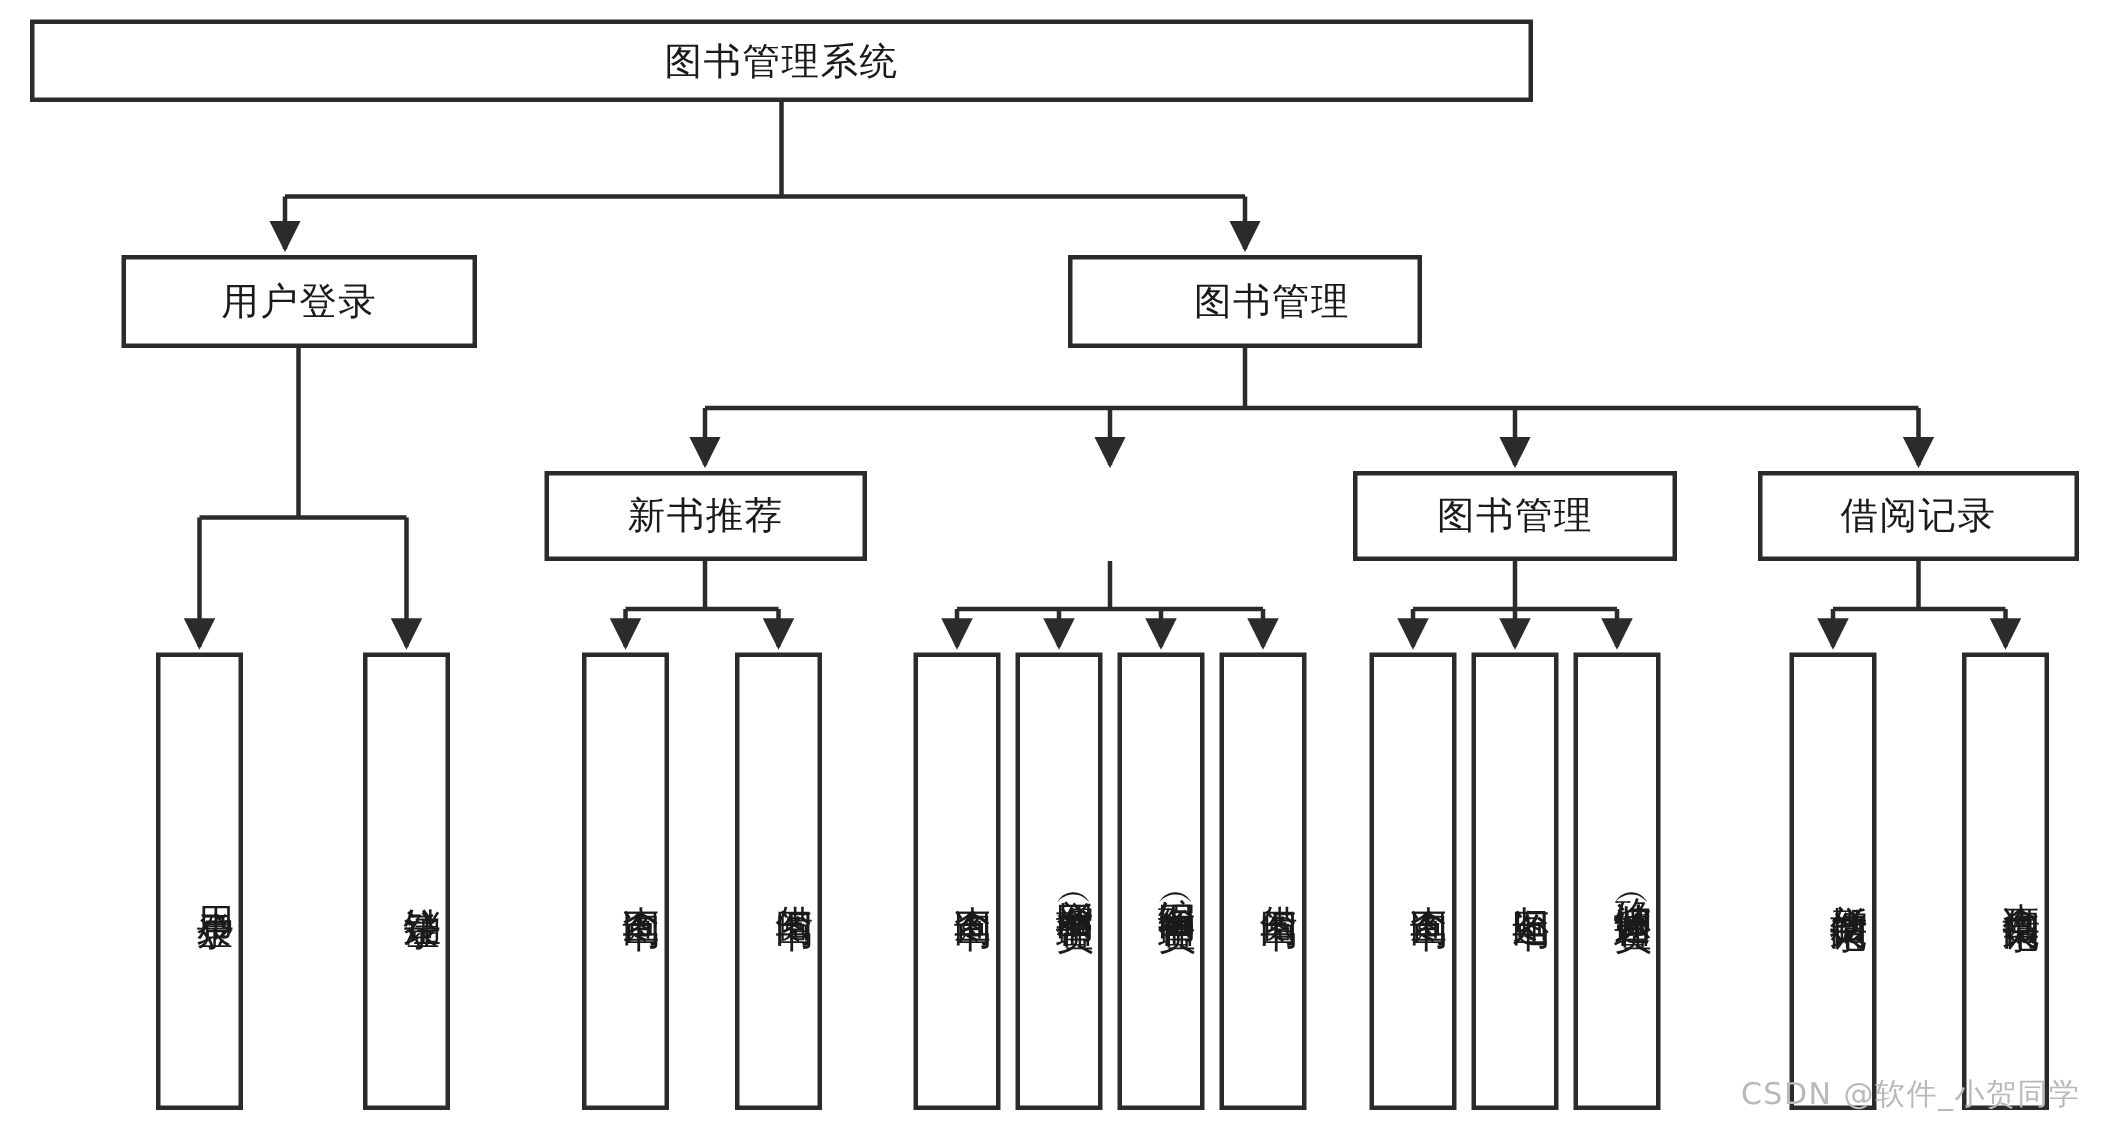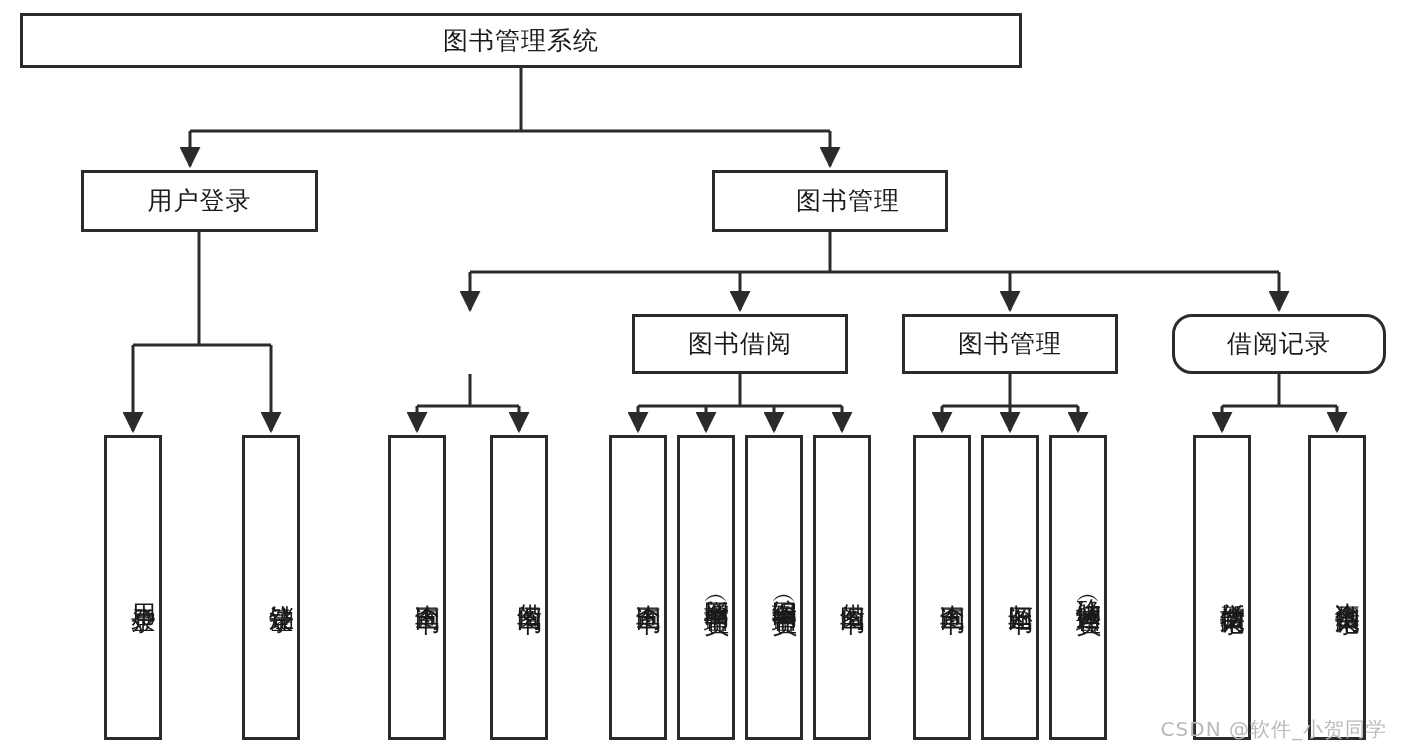--- a/index.html
+++ b/index.html
@@ -124,23 +124,23 @@
       <path d="M 1222 406 L 1222 431" marker-end="url(#arrow)"></path>
       <path d="M 1337 406 L 1337 431" marker-end="url(#arrow)"></path>
     </g>
   </svg>
 
   <div class="node horiz" style="left:20px; top:13px; width:1002px; height:55px;">图书管理系统</div>
 
   <div class="node horiz" style="left:81px; top:170px; width:237px; height:62px;">用户登录</div>
   <div class="node horiz" style="left:712px; top:170px; width:236px; height:62px;padding-left:36px;">图书管理</div>
 
-  <div class="node horiz" style="left:632px; top:314px; width:216px; height:60px;">图书借阅</div>
+  <div class="node horiz" style="left:363px; top:314px; width:215px; height:60px;">新书推荐</div>
   <div class="node horiz" style="left:902px; top:314px; width:216px; height:60px;">图书管理</div>
-  <div class="node horiz" style="left:1172px; top:314px; width:214px; height:60px;border-radius:20px;">借阅记录</div>
+  <div class="node horiz" style="left:1172px; top:314px; width:214px; height:60px;">借阅记录</div>
 
   <div class="node vert" style="left:104px; top:435px; width:58px; height:305px;">
     <span class="vtext">用户登录</span>
   </div>
   <div class="node vert" style="left:242px; top:435px; width:58px; height:305px;">
     <span class="vtext">注销登录</span>
   </div>
 
   <div class="node vert" style="left:388px; top:435px; width:58px; height:305px;">
     <span class="vtext">查询图书</span>

